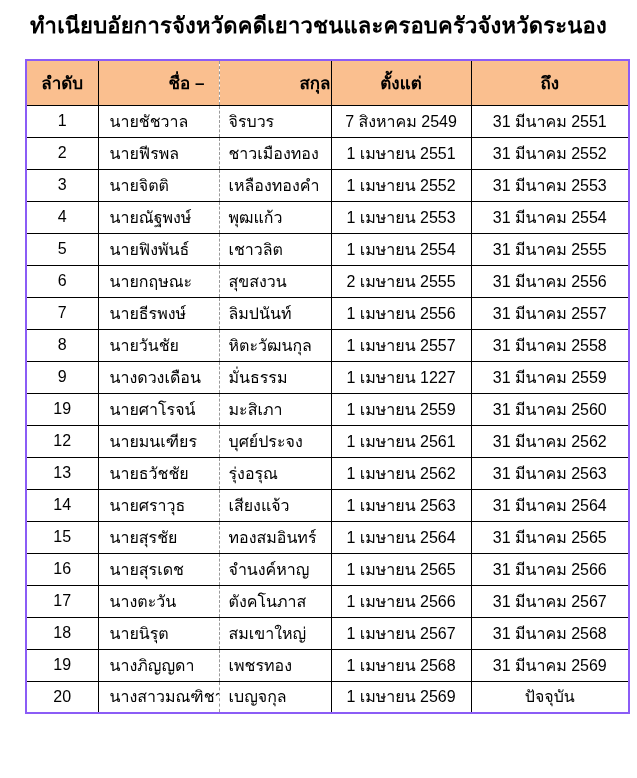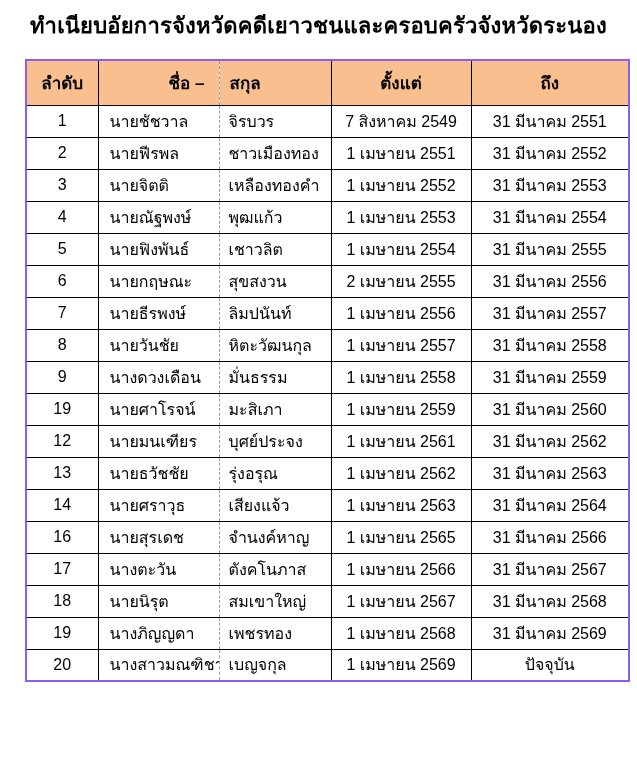--- a/index.html
+++ b/index.html
@@ -58,21 +58,21 @@
   td{
     height:32px;
     text-align:center;
   }
   th.h-first{
     text-align:right;
     padding-right:14px;
     border-right:1px dashed #999;
   }
   th.h-last{
-    text-align:left;
+    text-align:right;
     padding-left:10px;
     border-left:1px dashed #999;
   }
   td.col-first{
     text-align:left;
     padding-left:11px;
     border-right:1px dashed #999;
   }
   td.col-last{
     text-align:left;
@@ -161,21 +161,21 @@
           <td class="col-index">8</td>
           <td class="col-first">นายวันชัย</td>
           <td class="col-last">หิตะวัฒนกุล</td>
           <td class="col-from">1 เมษายน 2557</td>
           <td class="col-to">31 มีนาคม 2558</td>
         </tr>
         <tr>
           <td class="col-index">9</td>
           <td class="col-first">นางดวงเดือน</td>
           <td class="col-last">มั่นธรรม</td>
-          <td class="col-from">1 เมษายน 2558</td>
+          <td class="col-from">1 เมษายน 1227</td>
           <td class="col-to">31 มีนาคม 2559</td>
         </tr>
         <tr>
           <td class="col-index">19</td>
           <td class="col-first">นายศาโรจน์</td>
           <td class="col-last">มะสิเภา</td>
           <td class="col-from">1 เมษายน 2559</td>
           <td class="col-to">31 มีนาคม 2560</td>
         </tr>
         <tr>
@@ -193,20 +193,27 @@
           <td class="col-to">31 มีนาคม 2563</td>
         </tr>
         <tr>
           <td class="col-index">14</td>
           <td class="col-first">นายศราวุธ</td>
           <td class="col-last">เสียงแจ้ว</td>
           <td class="col-from">1 เมษายน 2563</td>
           <td class="col-to">31 มีนาคม 2564</td>
         </tr>
         <tr>
+          <td class="col-index">15</td>
+          <td class="col-first">นายสุรชัย</td>
+          <td class="col-last">ทองสมอินทร์</td>
+          <td class="col-from">1 เมษายน 2564</td>
+          <td class="col-to">31 มีนาคม 2565</td>
+        </tr>
+        <tr>
           <td class="col-index">16</td>
           <td class="col-first">นายสุรเดช</td>
           <td class="col-last">จำนงค์หาญ</td>
           <td class="col-from">1 เมษายน 2565</td>
           <td class="col-to">31 มีนาคม 2566</td>
         </tr>
         <tr>
           <td class="col-index">17</td>
           <td class="col-first">นางตะวัน</td>
           <td class="col-last">ตังคโนภาส</td>

